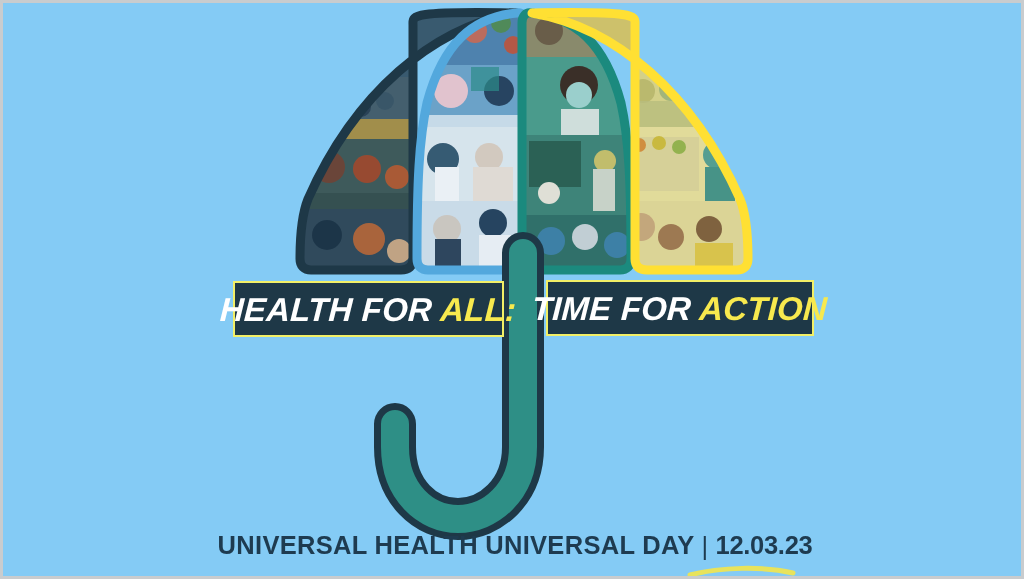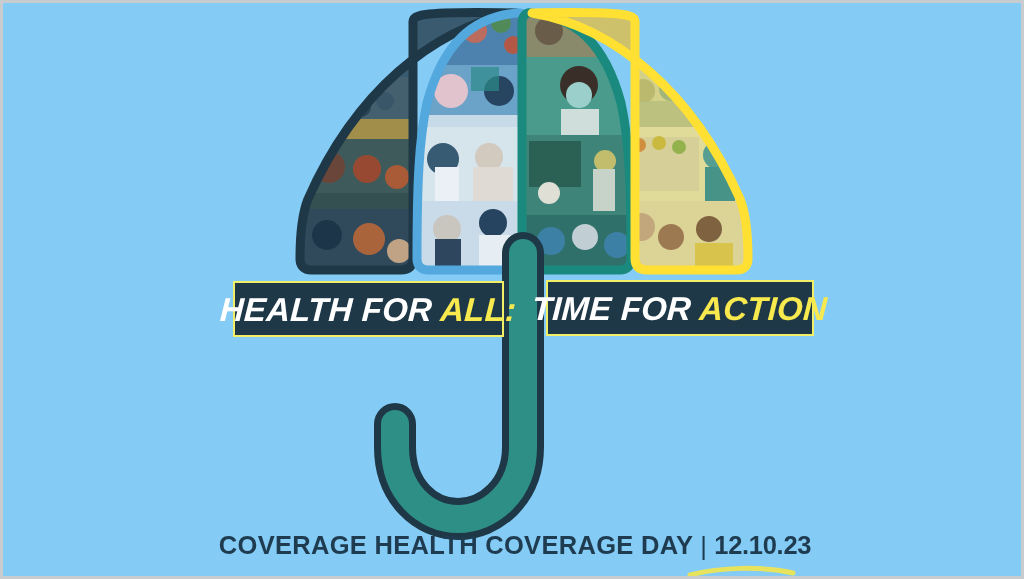--- a/index.html
+++ b/index.html
@@ -262,16 +262,16 @@
     </span>
   </div>
 
   <div class="banner" id="banner-right">
     <span class="inner">
       <span class="w">TIME FOR </span><span class="y">ACTION</span>
     </span>
   </div>
 
   <div id="footer-line">
-    <span>COVERAGE HEALTH COVERAGE DAY</span><span class="sep">|</span><span class="date">12.10.23</span>
+    <span>UNIVERSAL HEALTH UNIVERSAL DAY</span><span class="sep">|</span><span class="date">12.03.23</span>
   </div>
 
 </div>
 
 </body></html>

